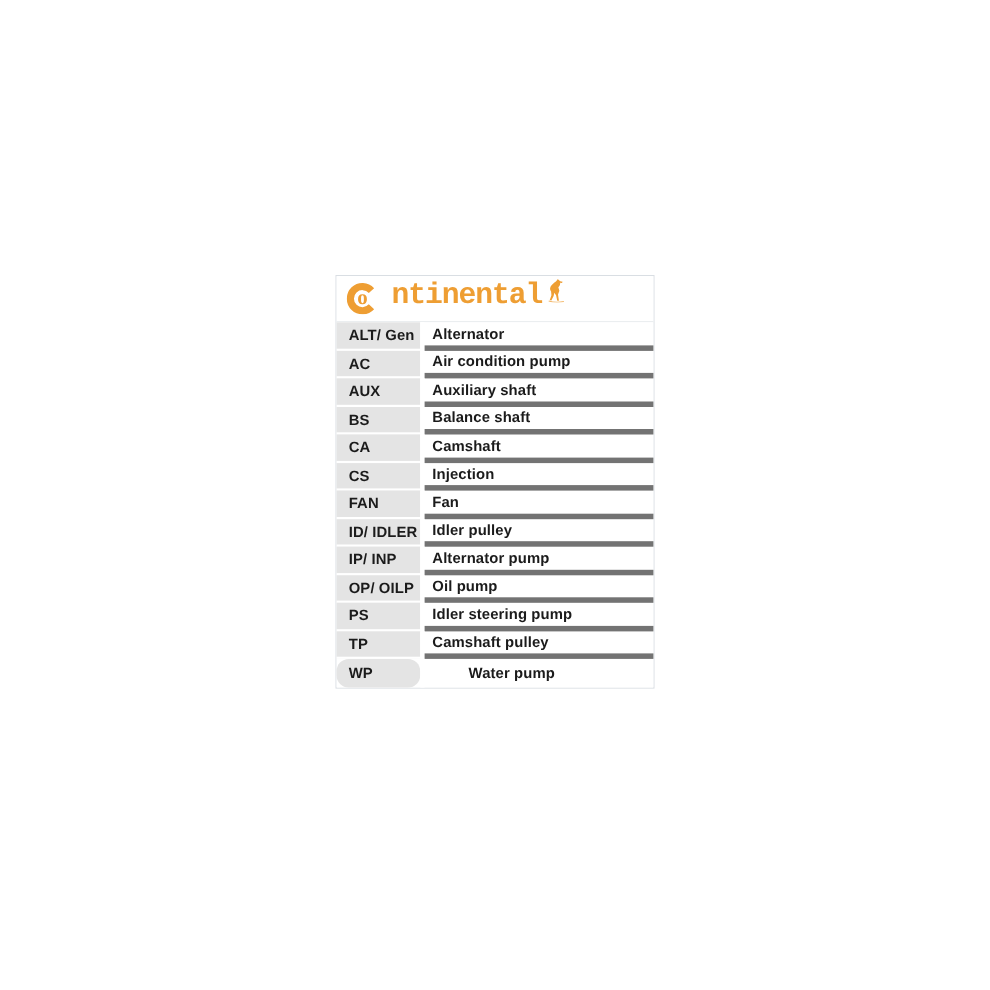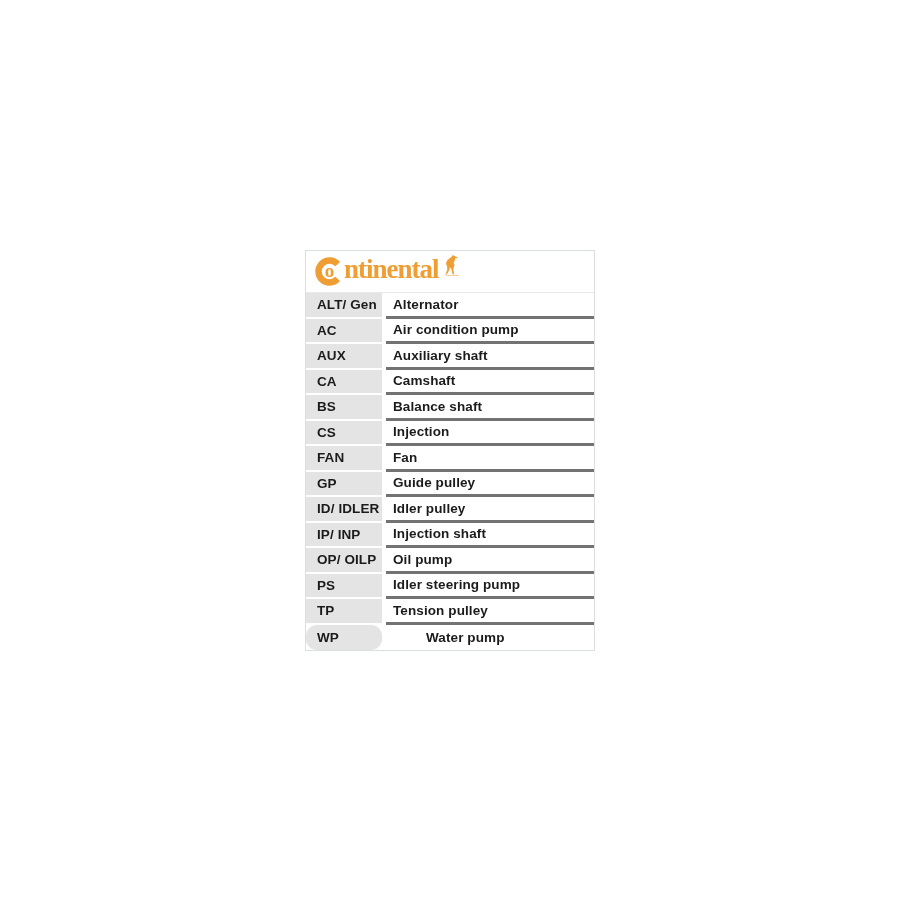--- a/index.html
+++ b/index.html
@@ -52,26 +52,26 @@
     position: absolute;
     left: 50%;
     top: 50%;
     transform: translate(-50%, -56%);
     font-family: "Liberation Serif", serif;
     font-weight: 700;
     font-size: 19px;
     line-height: 1;
   }
   .logo-rest {
-    font-family: Liberation Serif, serif;
+    font-family: Liberation Mono, monospace;
     font-weight: 700;
     font-size: 27px;
     line-height: 1;
     letter-spacing: -1px;
-    margin-left: 0px;
+    margin-left: 12px;
     transform: translateY(-2px);
   }
   .horse {
     margin-left: 3px;
     transform: translateY(-5px);
   }
 
   
   .rows { background: #ffffff; }
   .row {
@@ -94,21 +94,21 @@
     white-space: nowrap;
   }
   .col-gap {
     width: 4px;
     min-width: 4px;
     background: #ffffff;
   }
   .cell-desc {
     flex: 1;
     box-sizing: border-box;
-    border-bottom: 3px solid #737373;
+    border-bottom: 5px solid #737373;
     display: flex;
     align-items: center;
     padding-left: 7px;
     font-weight: 700;
     font-size: 13.5px;
     color: #1b1b1b;
     letter-spacing: 0.1px;
     white-space: nowrap;
   }
   .row:last-child .cell-abbr { border-bottom: none; border-radius: 11px; }
@@ -150,77 +150,72 @@
     <div class="cell-desc">Air condition pump</div>
   </div>
 
   <div class="row">
     <div class="cell-abbr">AUX</div>
     <div class="col-gap"></div>
     <div class="cell-desc">Auxiliary shaft</div>
   </div>
 
   <div class="row">
+    <div class="cell-abbr">BS</div>
+    <div class="col-gap"></div>
+    <div class="cell-desc">Balance shaft</div>
+  </div>
+
+  <div class="row">
     <div class="cell-abbr">CA</div>
     <div class="col-gap"></div>
     <div class="cell-desc">Camshaft</div>
   </div>
 
   <div class="row">
-    <div class="cell-abbr">BS</div>
-    <div class="col-gap"></div>
-    <div class="cell-desc">Balance shaft</div>
-  </div>
-
-  <div class="row">
     <div class="cell-abbr">CS</div>
     <div class="col-gap"></div>
     <div class="cell-desc">Injection</div>
   </div>
 
   <div class="row">
     <div class="cell-abbr">FAN</div>
     <div class="col-gap"></div>
     <div class="cell-desc">Fan</div>
   </div>
 
-  <div class="row">
-    <div class="cell-abbr">GP</div>
-    <div class="col-gap"></div>
-    <div class="cell-desc">Guide pulley</div>
-  </div>
 
   <div class="row">
     <div class="cell-abbr">ID/ IDLER</div>
     <div class="col-gap"></div>
     <div class="cell-desc">Idler pulley</div>
   </div>
 
   <div class="row">
     <div class="cell-abbr">IP/ INP</div>
     <div class="col-gap"></div>
-    <div class="cell-desc">Injection shaft</div>
+    <div class="cell-desc">Alternator pump</div>
   </div>
 
   <div class="row">
     <div class="cell-abbr">OP/ OILP</div>
     <div class="col-gap"></div>
     <div class="cell-desc">Oil pump</div>
   </div>
 
   <div class="row">
     <div class="cell-abbr">PS</div>
     <div class="col-gap"></div>
     <div class="cell-desc">Idler steering pump</div>
   </div>
 
   <div class="row">
     <div class="cell-abbr">TP</div>
     <div class="col-gap"></div>
-    <div class="cell-desc">Tension pulley</div>
+    <div class="cell-desc">Camshaft pulley</div>
   </div>
 
   <div class="row">
     <div class="cell-abbr">WP</div>
     <div class="col-gap"></div>
     <div class="cell-desc">Water pump</div>
   </div>
 </div>
 
 </div>

